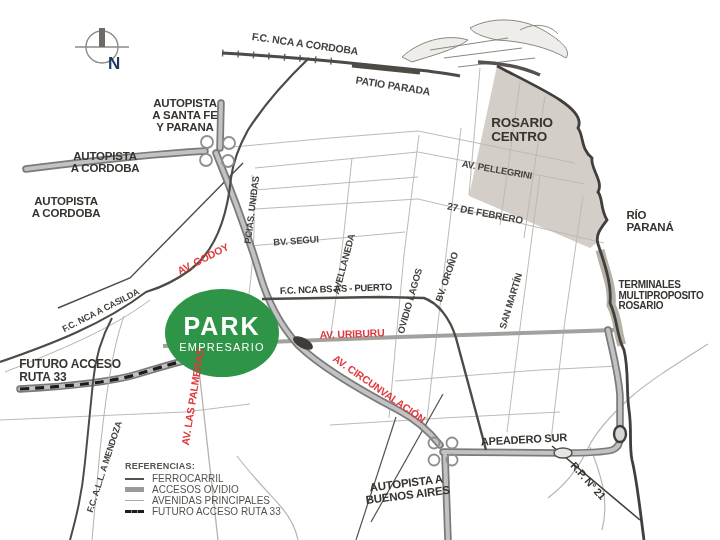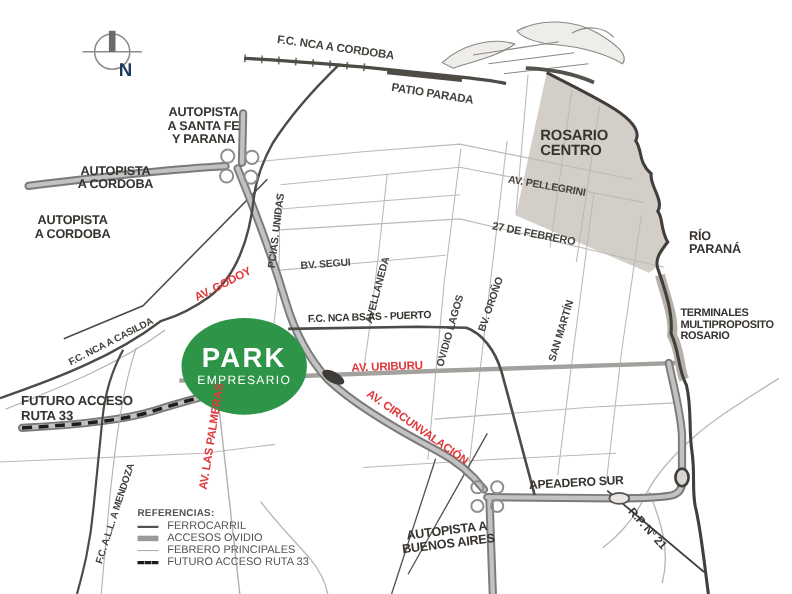--- a/index.html
+++ b/index.html
@@ -205,21 +205,21 @@
   <div class="lg-row">
     <div class="lg-swatch sw-rail"></div>
     <div class="lg-label">FERROCARRIL</div>
   </div>
   <div class="lg-row">
     <div class="lg-swatch sw-hwy"></div>
     <div class="lg-label">ACCESOS OVIDIO</div>
   </div>
   <div class="lg-row">
     <div class="lg-swatch sw-ave"></div>
-    <div class="lg-label">FEBRERO PRINCIPALES</div>
+    <div class="lg-label">AVENIDAS PRINCIPALES</div>
   </div>
   <div class="lg-row">
     <div class="lg-swatch sw-dash"></div>
     <div class="lg-label">FUTURO ACCESO RUTA 33</div>
   </div>
 </div>
 
 </div>
 
 </body></html>

